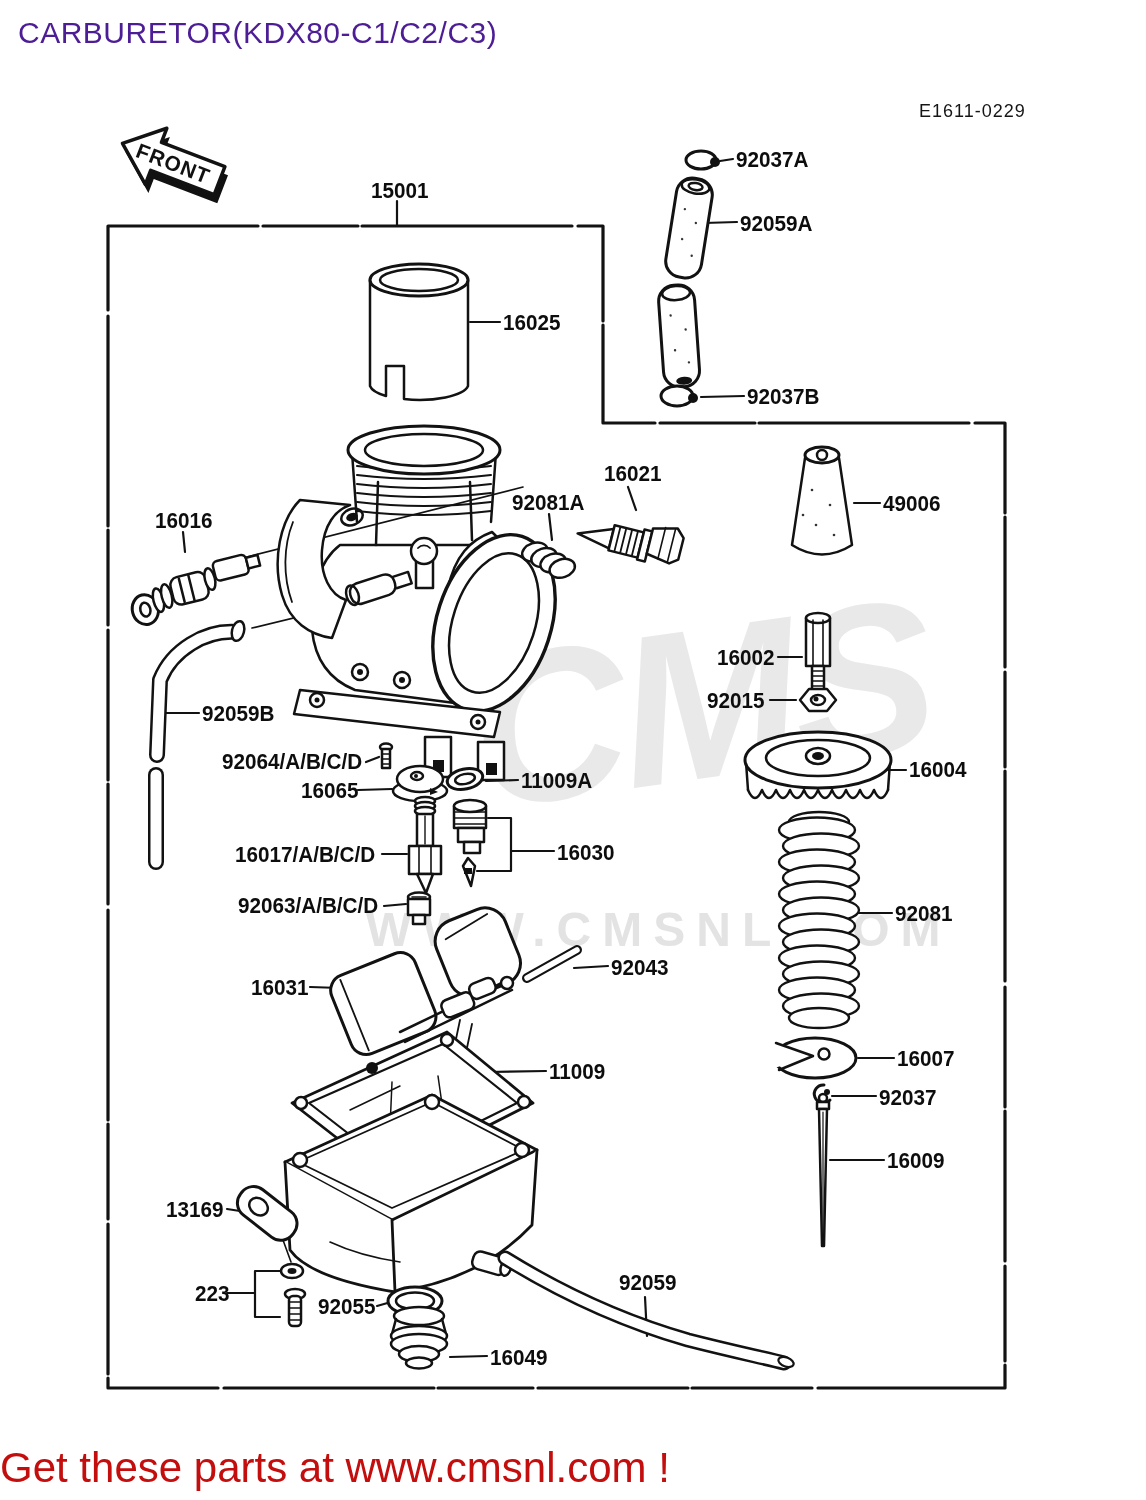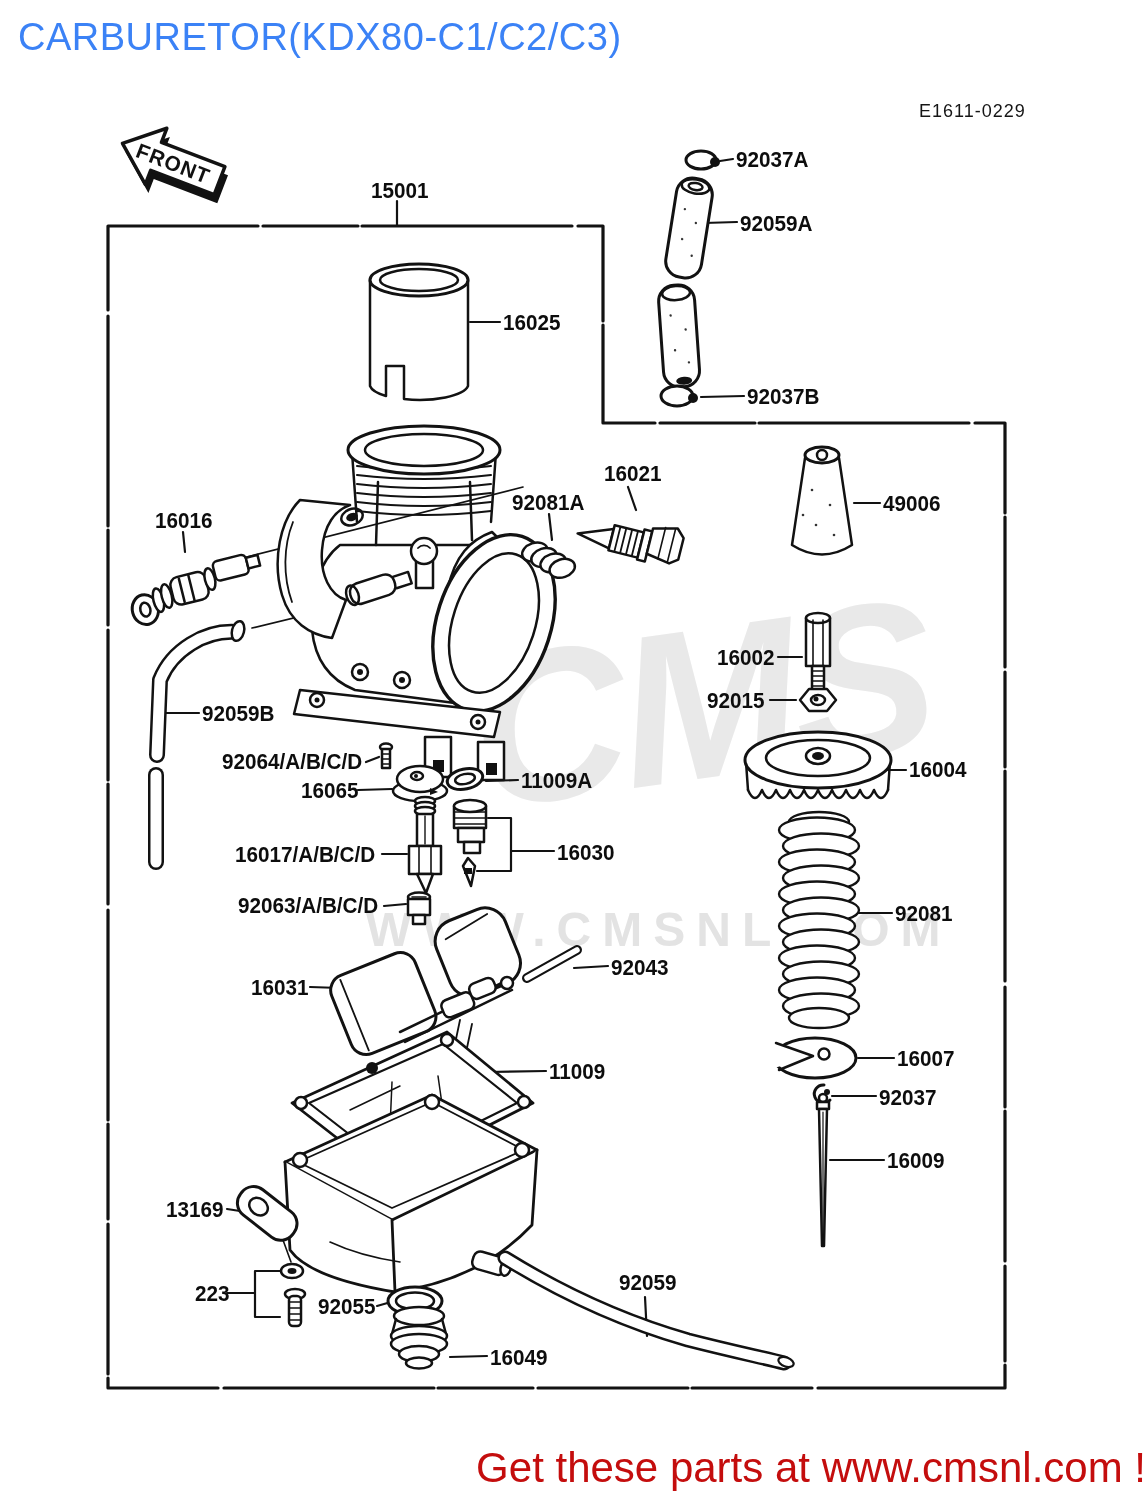--- a/index.html
+++ b/index.html
@@ -1,21 +1,21 @@
 <!DOCTYPE html>
 <html><head>
 <meta charset="utf-8">
 <style>
   html,body{margin:0;padding:0;}
   body{
     width:1146px;height:1500px;position:relative;background:#ffffff;
     font-family:"Liberation Sans", sans-serif;overflow:hidden;
   }
   #page-title{
-    position:absolute;left:18px;top:16px;font-size:38px;color:#3b82f6;
+    position:absolute;left:18px;top:16px;font-size:30px;color:#4c1d95;
     letter-spacing:.5px;white-space:nowrap;z-index:3;
   }
   #diagram-ref{
     position:absolute;left:919px;top:101px;font-size:18px;font-weight:normal;
     color:#151515;letter-spacing:1px;z-index:3;white-space:nowrap;
   }
   .pl{
     position:absolute;font-size:22px;font-weight:bold;color:#0d0d0d;
     white-space:nowrap;z-index:3;transform:scaleX(.94);transform-origin:left top;
     letter-spacing:0;
@@ -23,21 +23,21 @@
   #wm-logo{
     position:absolute;left:470px;top:580px;font-size:215px;font-weight:bold;
     font-style:italic;color:#e9e9e9;z-index:0;transform:rotate(-8deg);
     letter-spacing:-6px;
   }
   #wm-url{
     position:absolute;left:366px;top:902px;font-size:48px;font-weight:bold;
     letter-spacing:11px;color:#e3e3e3;z-index:0;white-space:nowrap;
   }
   #footer-text{
-    position:absolute;left:0;top:1444px;width:100%;text-align:right;
+    position:absolute;left:0;top:1444px;width:100%;text-align:left;
     font-size:42px;color:#c40d0d;z-index:3;white-space:nowrap;
   }
   #diagram-svg{position:absolute;left:0;top:0;z-index:1;}
 </style>
 </head>
 <body>
 
 <div id="wm-logo">CMS</div>
 <div id="wm-url">WWW.CMSNL.COM</div>
 

